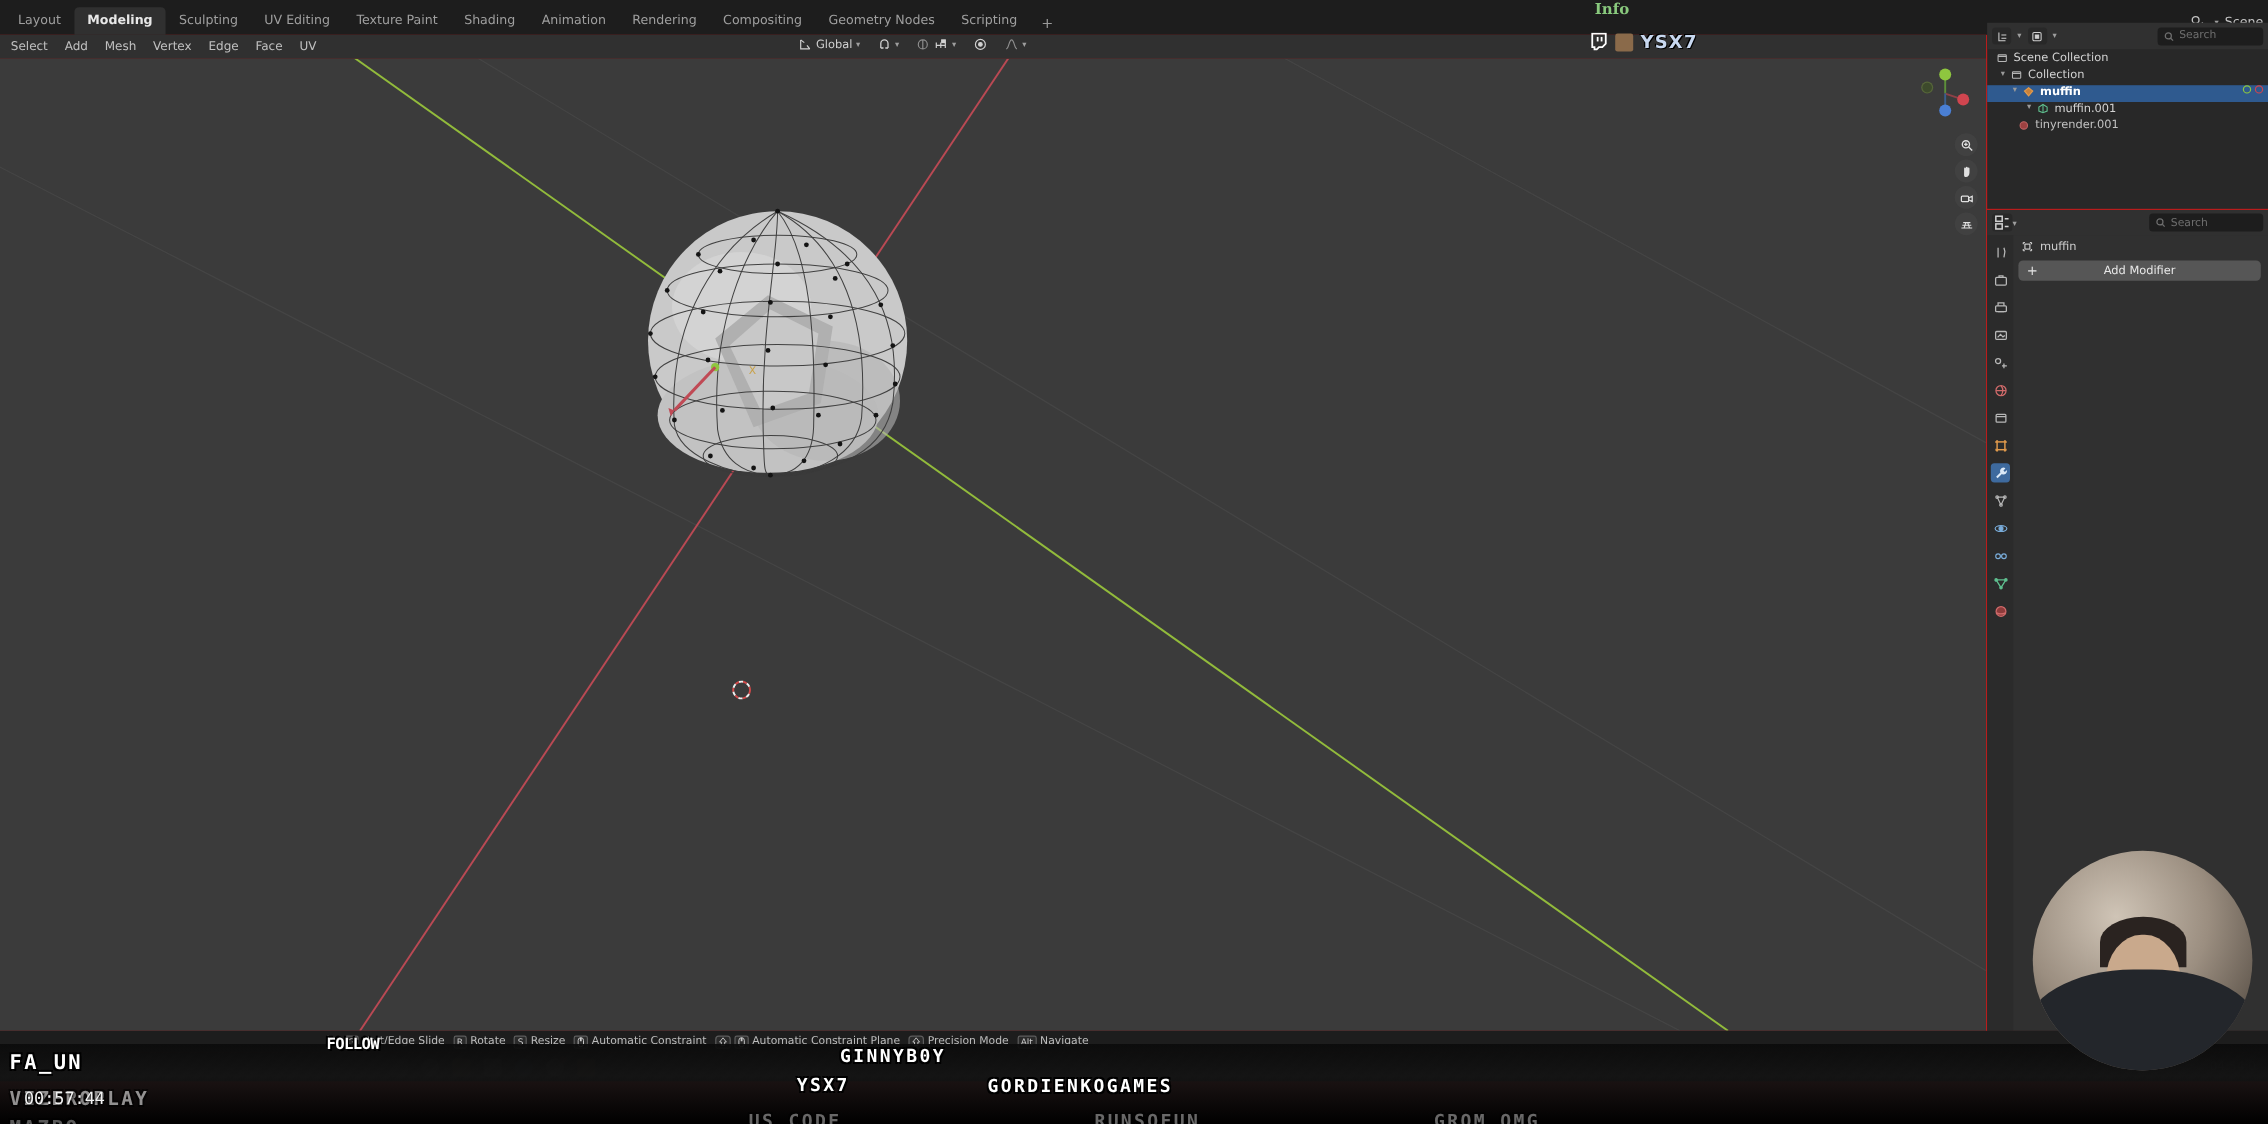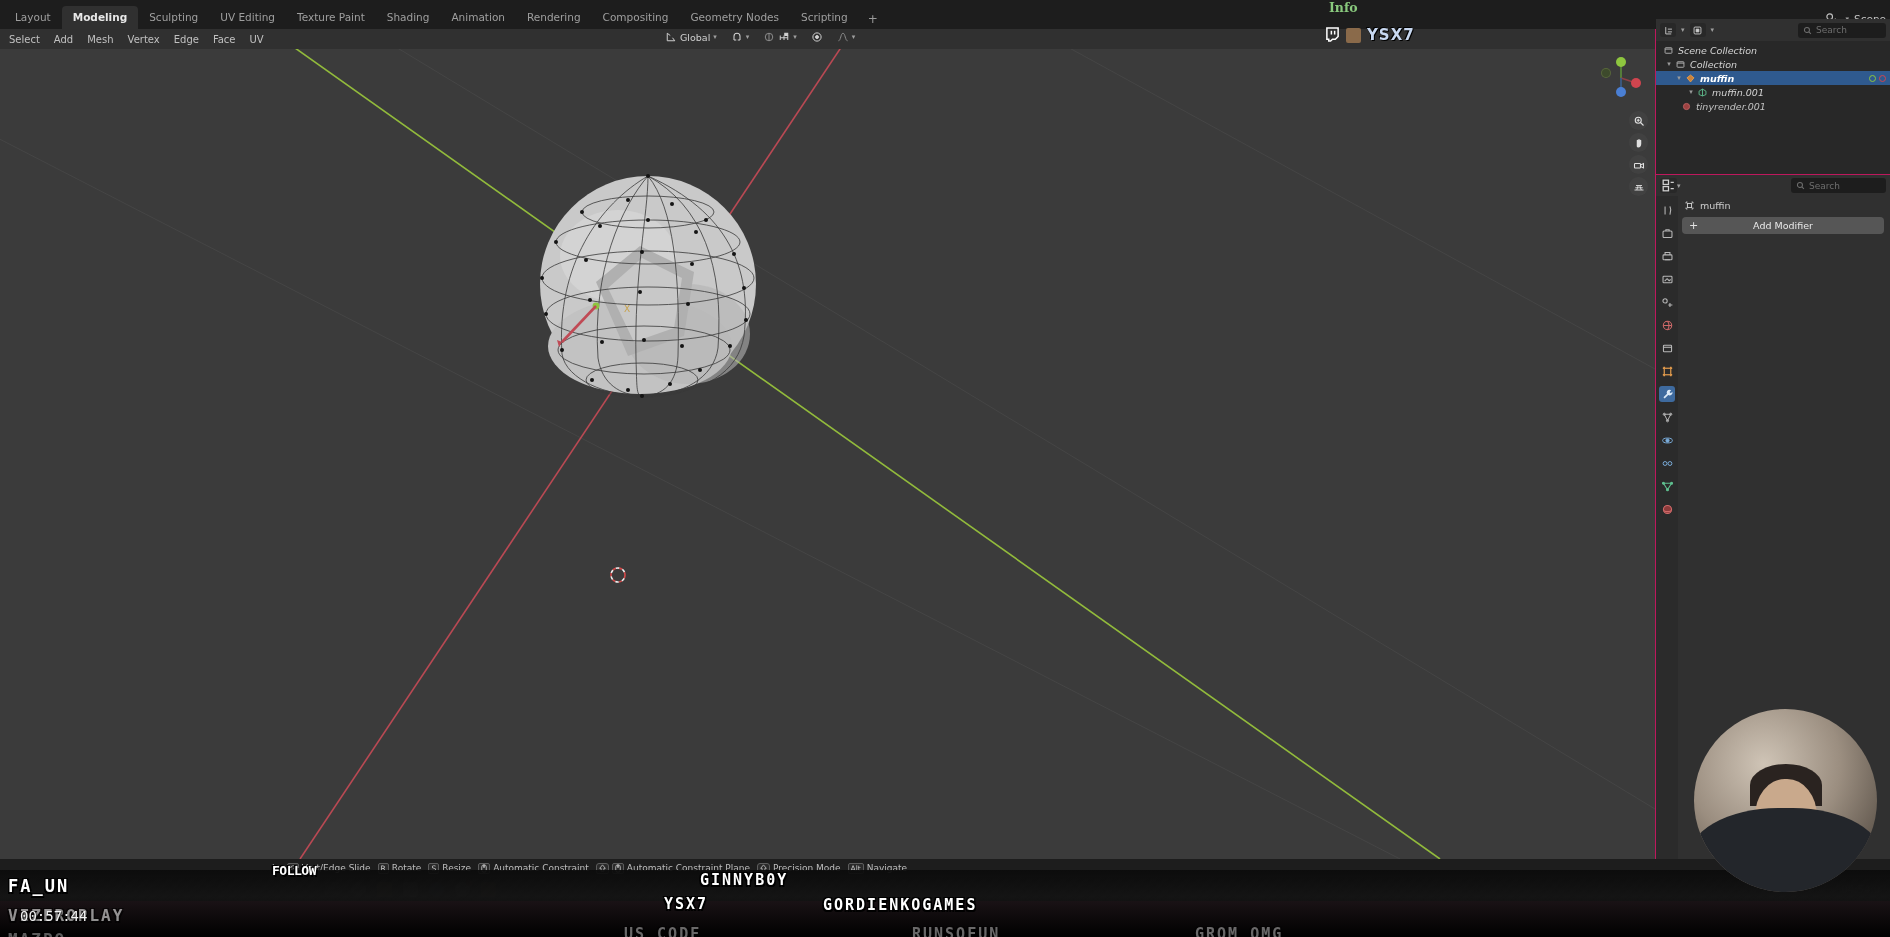--- a/index.html
+++ b/index.html
@@ -1,19 +1,19 @@
 <!DOCTYPE html>
 <html><head>
 <meta charset="utf-8">
 <style>
   * { box-sizing: border-box; margin:0; padding:0; }
   html,body { width:1890px; height:937px; overflow:hidden;
     background:#1d1d1d; font-family:"DejaVu Sans", sans-serif; }
 
-  .app { position:relative; width:1890px; height:937px; background:#be185d; }
+  .app { position:relative; width:1890px; height:937px; background:#b91c1c; }
 
   
   .topbar { position:absolute; left:0; top:0; width:1890px; height:29px;
     background:#1d1d1d; display:flex; align-items:flex-end; }
   .topbar-strip { position:absolute; left:0; top:0; width:1890px; height:4px;
     background:#2b1414; }
   .tb-tabs { display:flex; align-items:flex-end; height:25px; margin-left:4px; }
   .tb-tab { font-size:10.5px; color:#9f9f9f; padding:5px 11px 6px 11px;
     white-space:nowrap; border-radius:4px 4px 0 0; }
   .tb-tab.active { background:#303030; color:#e8e8e8; font-weight:bold; }
@@ -56,22 +56,22 @@
     background:#282828; }
   .ol-header { height:22px; background:#303030; display:flex; align-items:center;
     padding:0 4px; gap:5px; }
   .ol-hic { width:16px; height:14px; background:#282828; border-radius:3px;
     display:flex; align-items:center; justify-content:center; color:#cfcfcf; }
   .ol-hic svg { width:11px; height:11px; display:block; }
   .ol-search { margin-left:auto; width:88px; height:15px; background:#1d1d1d;
     border-radius:3px; display:flex; align-items:center; gap:4px; padding:0 5px; }
   .ol-search span { font-size:9px; color:#6e6e6e; }
   .ol-tree { padding-top:2px; }
-  .ol-row { height:14px; display:flex; align-items:center; font-size:9.5px;
-    color:#d3d3d3; padding-right:4px;font-style:italic; }
+  .ol-row { height:14px; display:flex; align-items:flex-start; font-size:9.5px;
+    color:#d3d3d3; padding-right:4px; }
   .ol-row.sel { background:#2f5a8f; }
   .ol-row .chev { width:10px; text-align:center; font-size:7px; color:#9a9a9a; }
   .ol-row .ic { width:13px; display:flex; align-items:center; justify-content:center; }
   .ol-row .ic svg { width:11px; height:11px; display:block; }
   .ol-row .lbl { padding-left:3px; }
   .ol-row.sel .lbl { color:#fff; font-weight:bold; }
   .ol-dots { margin-left:auto; display:flex; gap:3px; align-items:center; }
   .dot { width:7px; height:7px; border-radius:50%; border:1.3px solid; }
 
   

